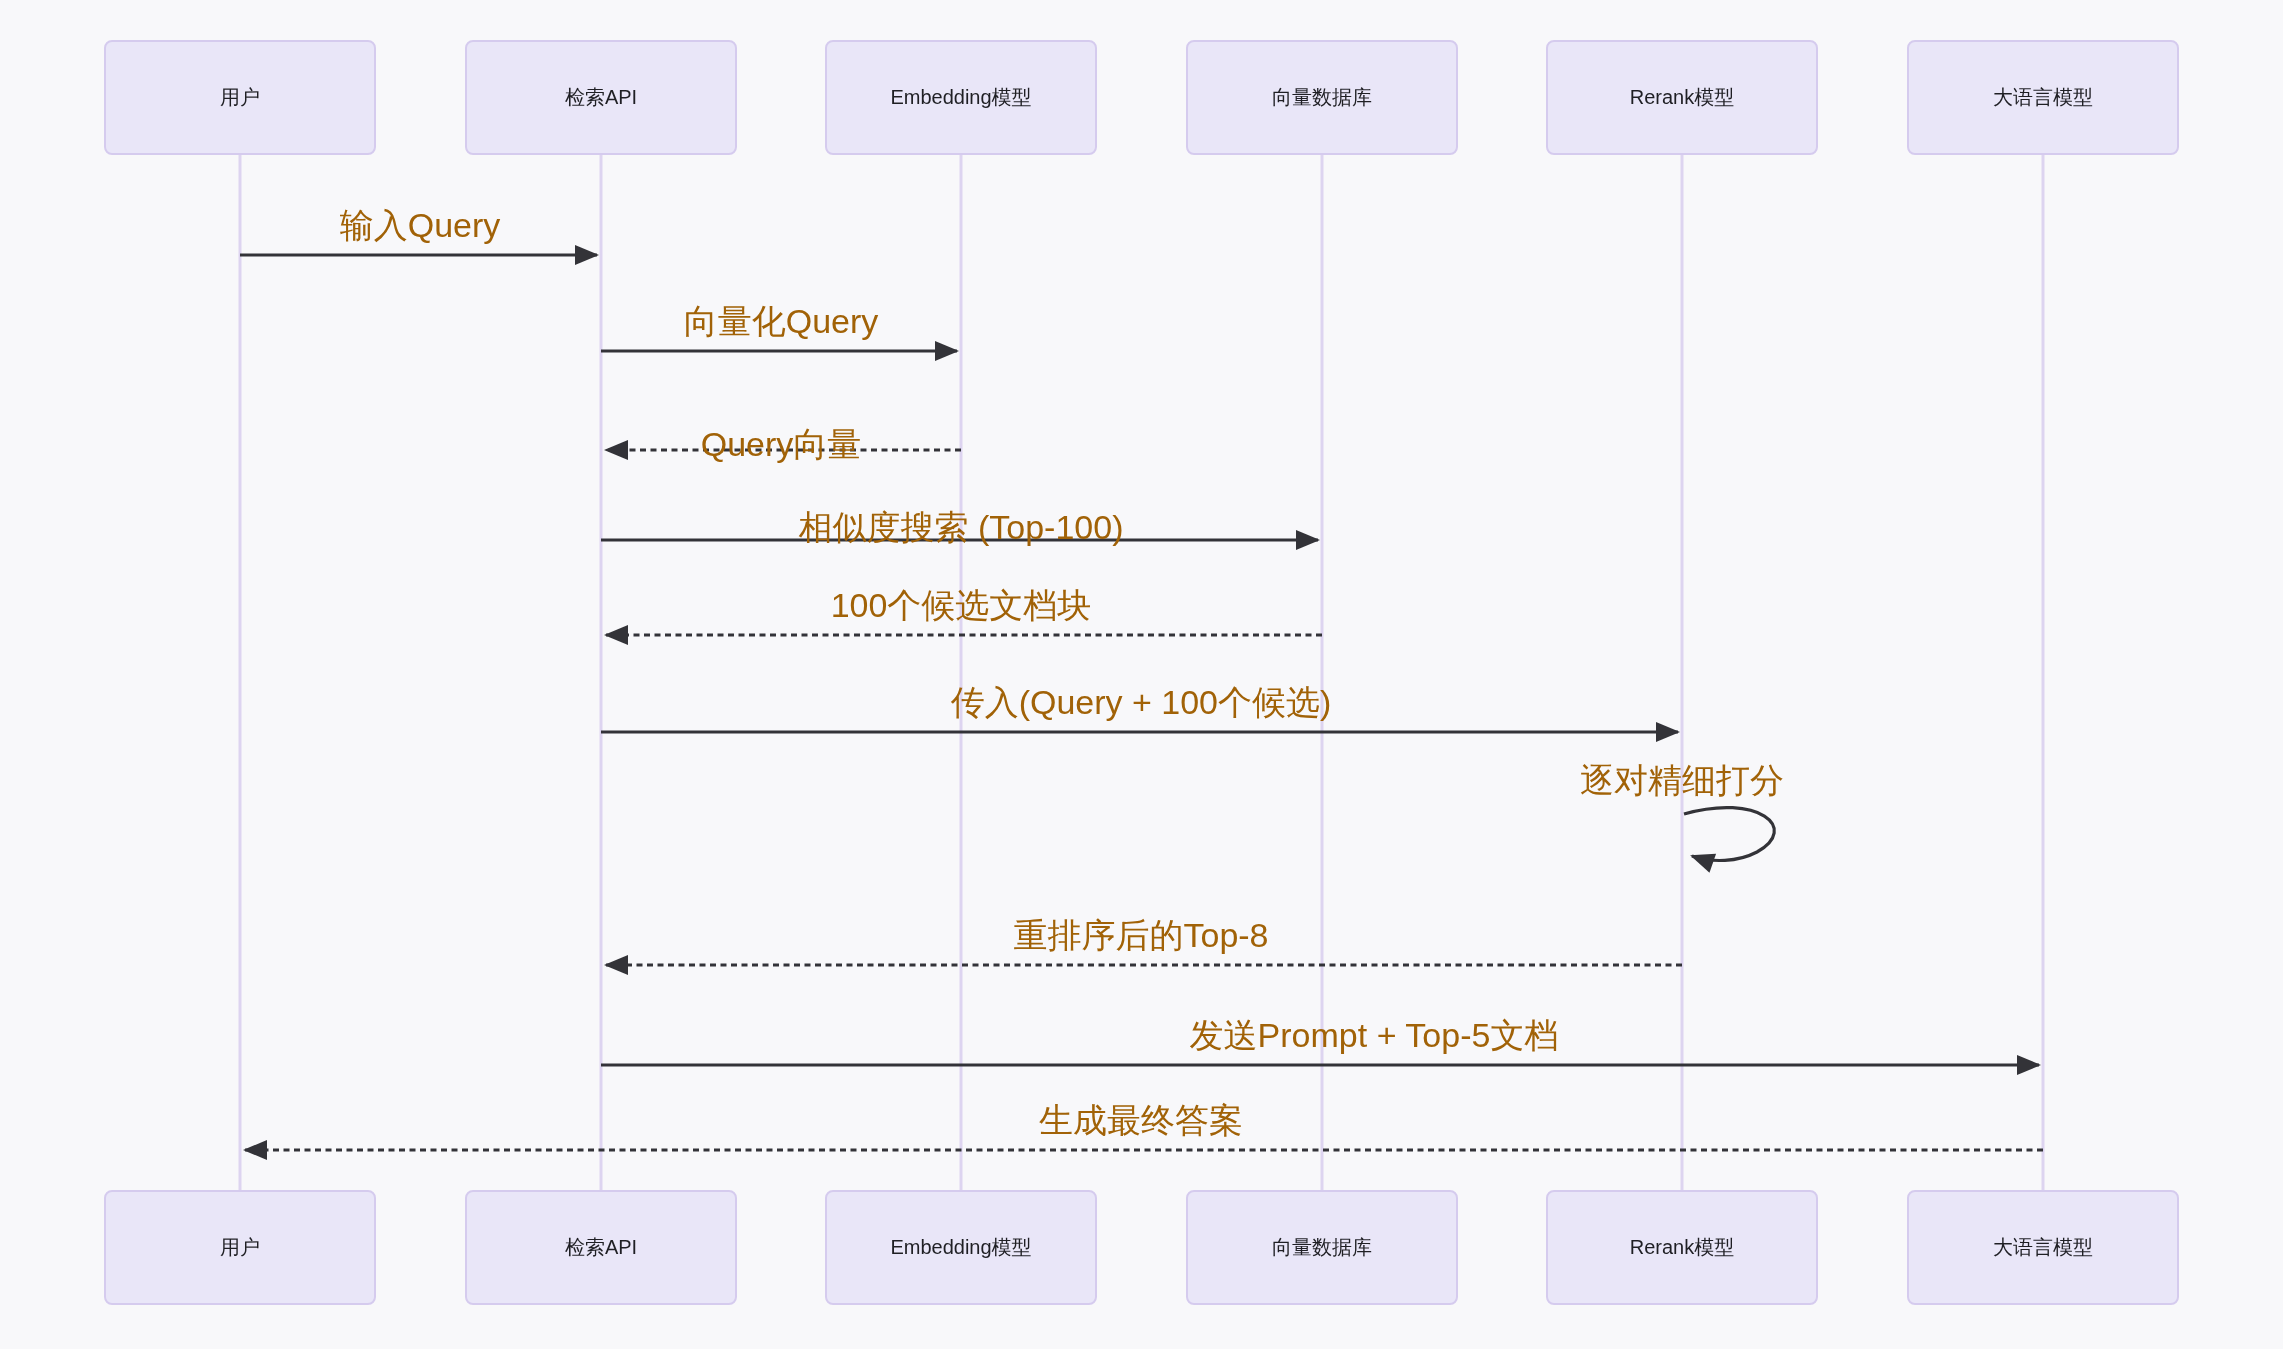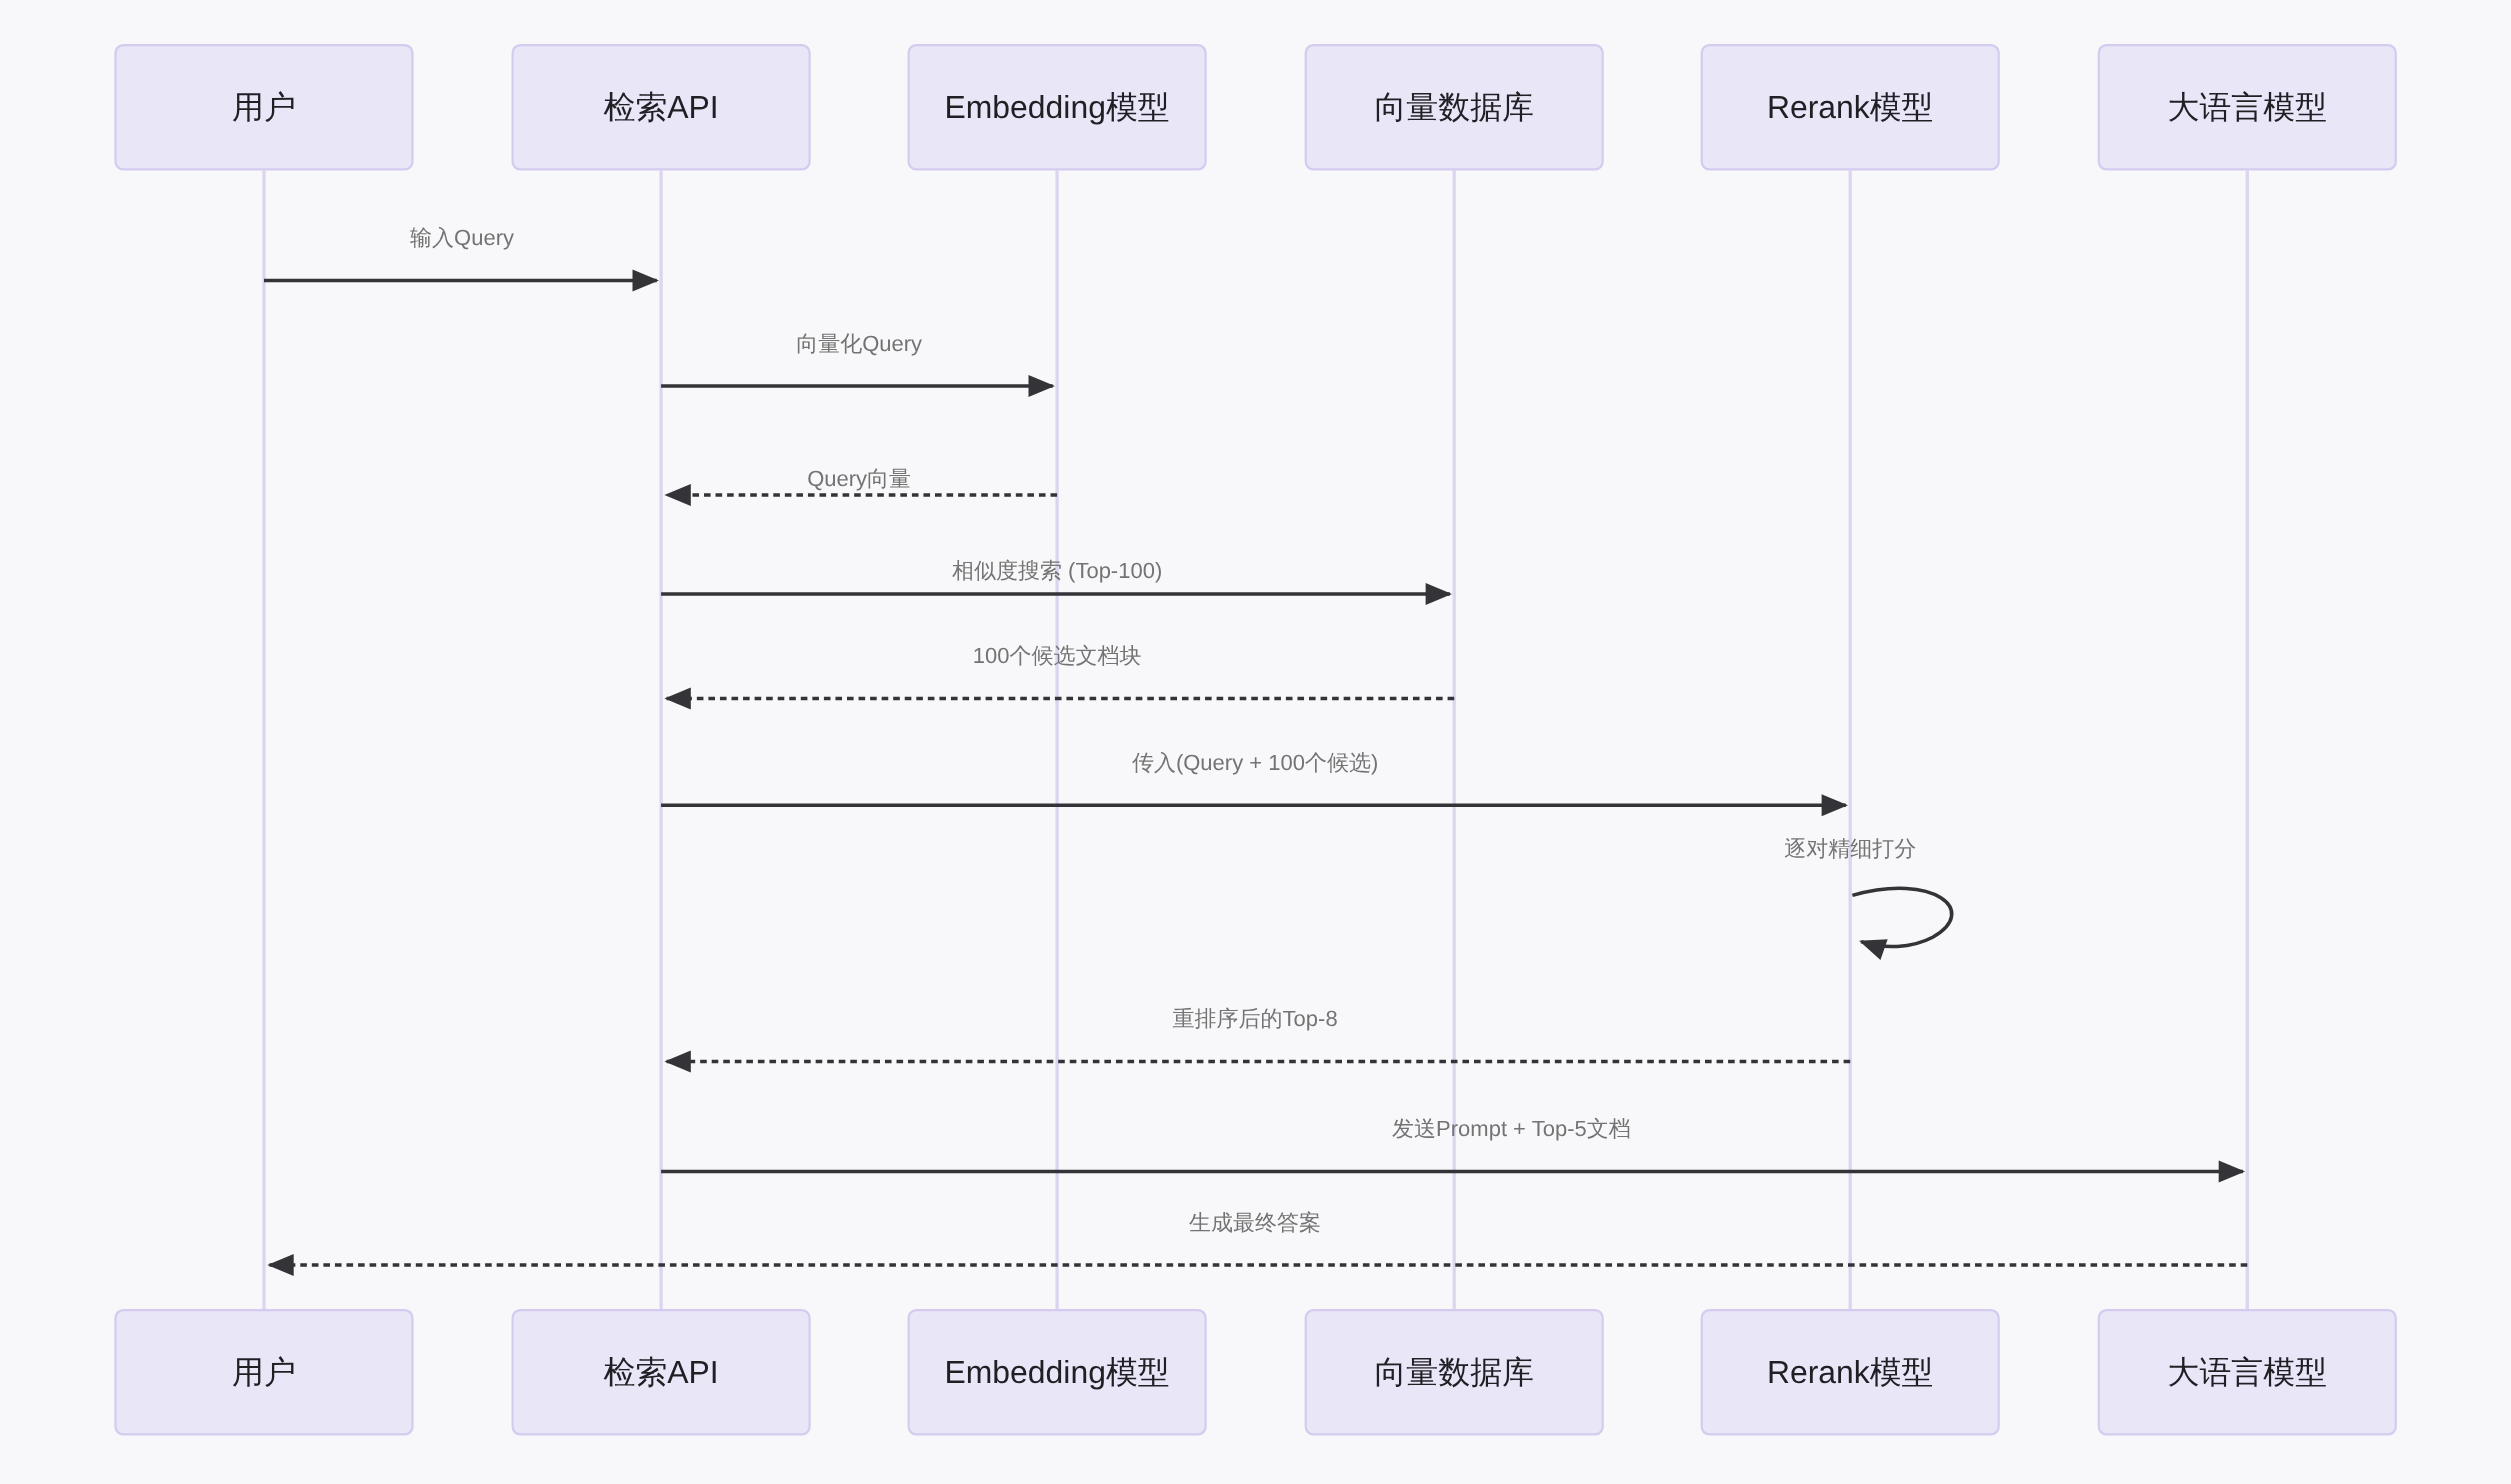--- a/index.html
+++ b/index.html
@@ -8,27 +8,27 @@
     font-family:"Liberation Sans","DejaVu Sans",sans-serif;
     width:2283px;height:1349px;overflow:hidden;
   }
   .stage{position:relative;width:2283px;height:1349px;background:#f8f8fa;}
   .stage svg{position:absolute;left:0;top:0;}
   .actor{
     position:absolute;width:272px;height:115px;
     background:#e9e6f8;border:2px solid #d5cbee;border-radius:8px;
     box-sizing:border-box;
     display:flex;align-items:center;justify-content:center;
-    color:#1f1f24;font-size:29px;
+    color:#1f1f24;font-size:20px;
   }
   .actor.top{top:40px;}
   .actor.bottom{top:1190px;}
   .msg-label{
     position:absolute;transform:translateX(-50%);
-    white-space:nowrap;color:#737373;font-size:20px;
+    white-space:nowrap;color:#a16207;font-size:34px;
   }
   .lifeline{stroke:#ddd4f0;stroke-width:3;}
   .msg-line{stroke:#333338;fill:none;}
   .msg-line.solid{stroke-width:3.2;}
   .msg-line.dashed{stroke-width:3;stroke-dasharray:6 4.5;}
 </style>
 </head>
 <body>
 
 <div class="stage">

